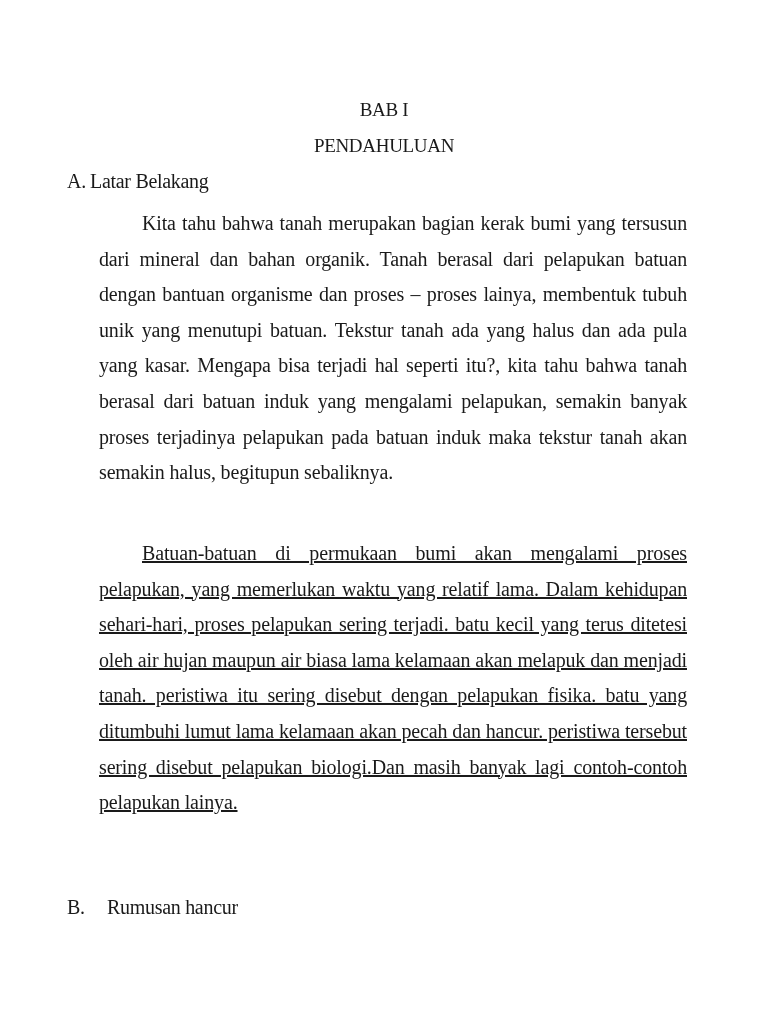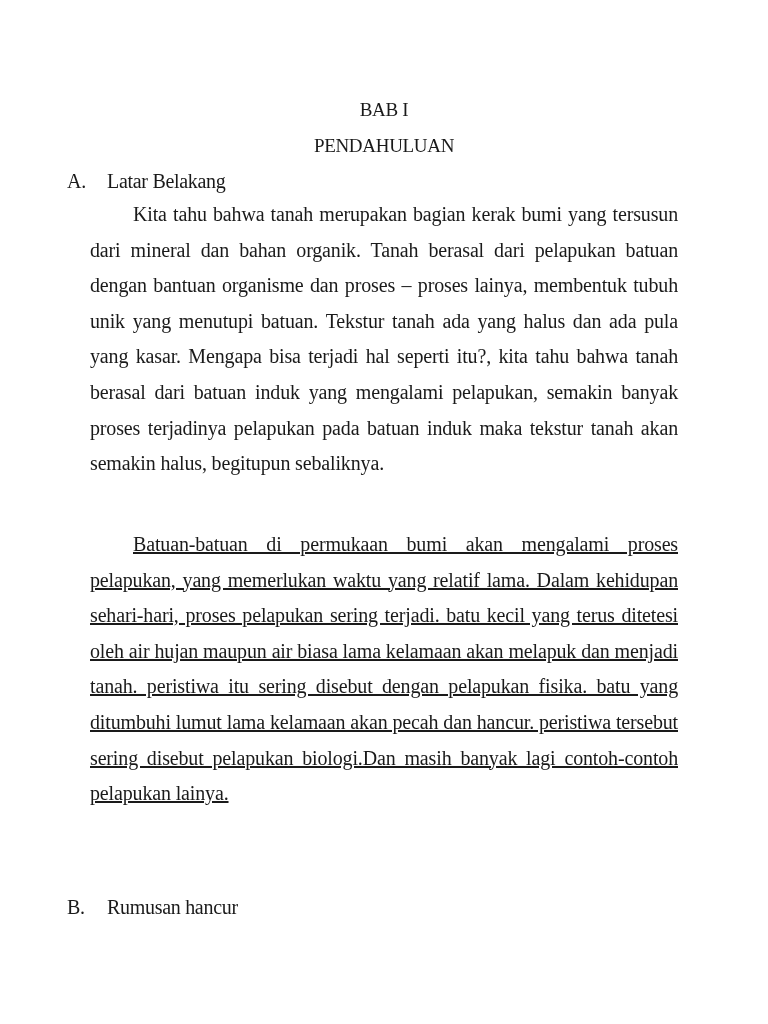--- a/index.html
+++ b/index.html
@@ -34,33 +34,33 @@
     .heading {
       position: absolute;
       font-size: 20px;
       letter-spacing: -0.3px;
       white-space: nowrap;
     }
     .heading .num { position: absolute; left: 0; }
     .heading .txt { position: absolute; white-space: nowrap; }
 
     .heading.a { left: 67px; top: 170px; }
-    .heading.a .txt { left: 40px; text-align: center; }
+    .heading.a .txt { left: 23px; text-align: center; }
     .heading.b { left: 67px; top: 896px; }
     .heading.b .txt { left: 40px; }
 
     .para {
       position: absolute;
       left: 90px;
       width: 588px;
       font-size: 20px;
       line-height: 35.6px;
       text-align: justify;
       text-indent: 43px;
-      margin: 0;
+      margin: 9px;
       letter-spacing: -0.15px;
       word-spacing: 0px;
     }
     .para.p1 { top: 197px; }
     .para.p2 { top: 527px; text-decoration: underline; }
   </style>
 </head>
 <body>
 
 <div class="page">

